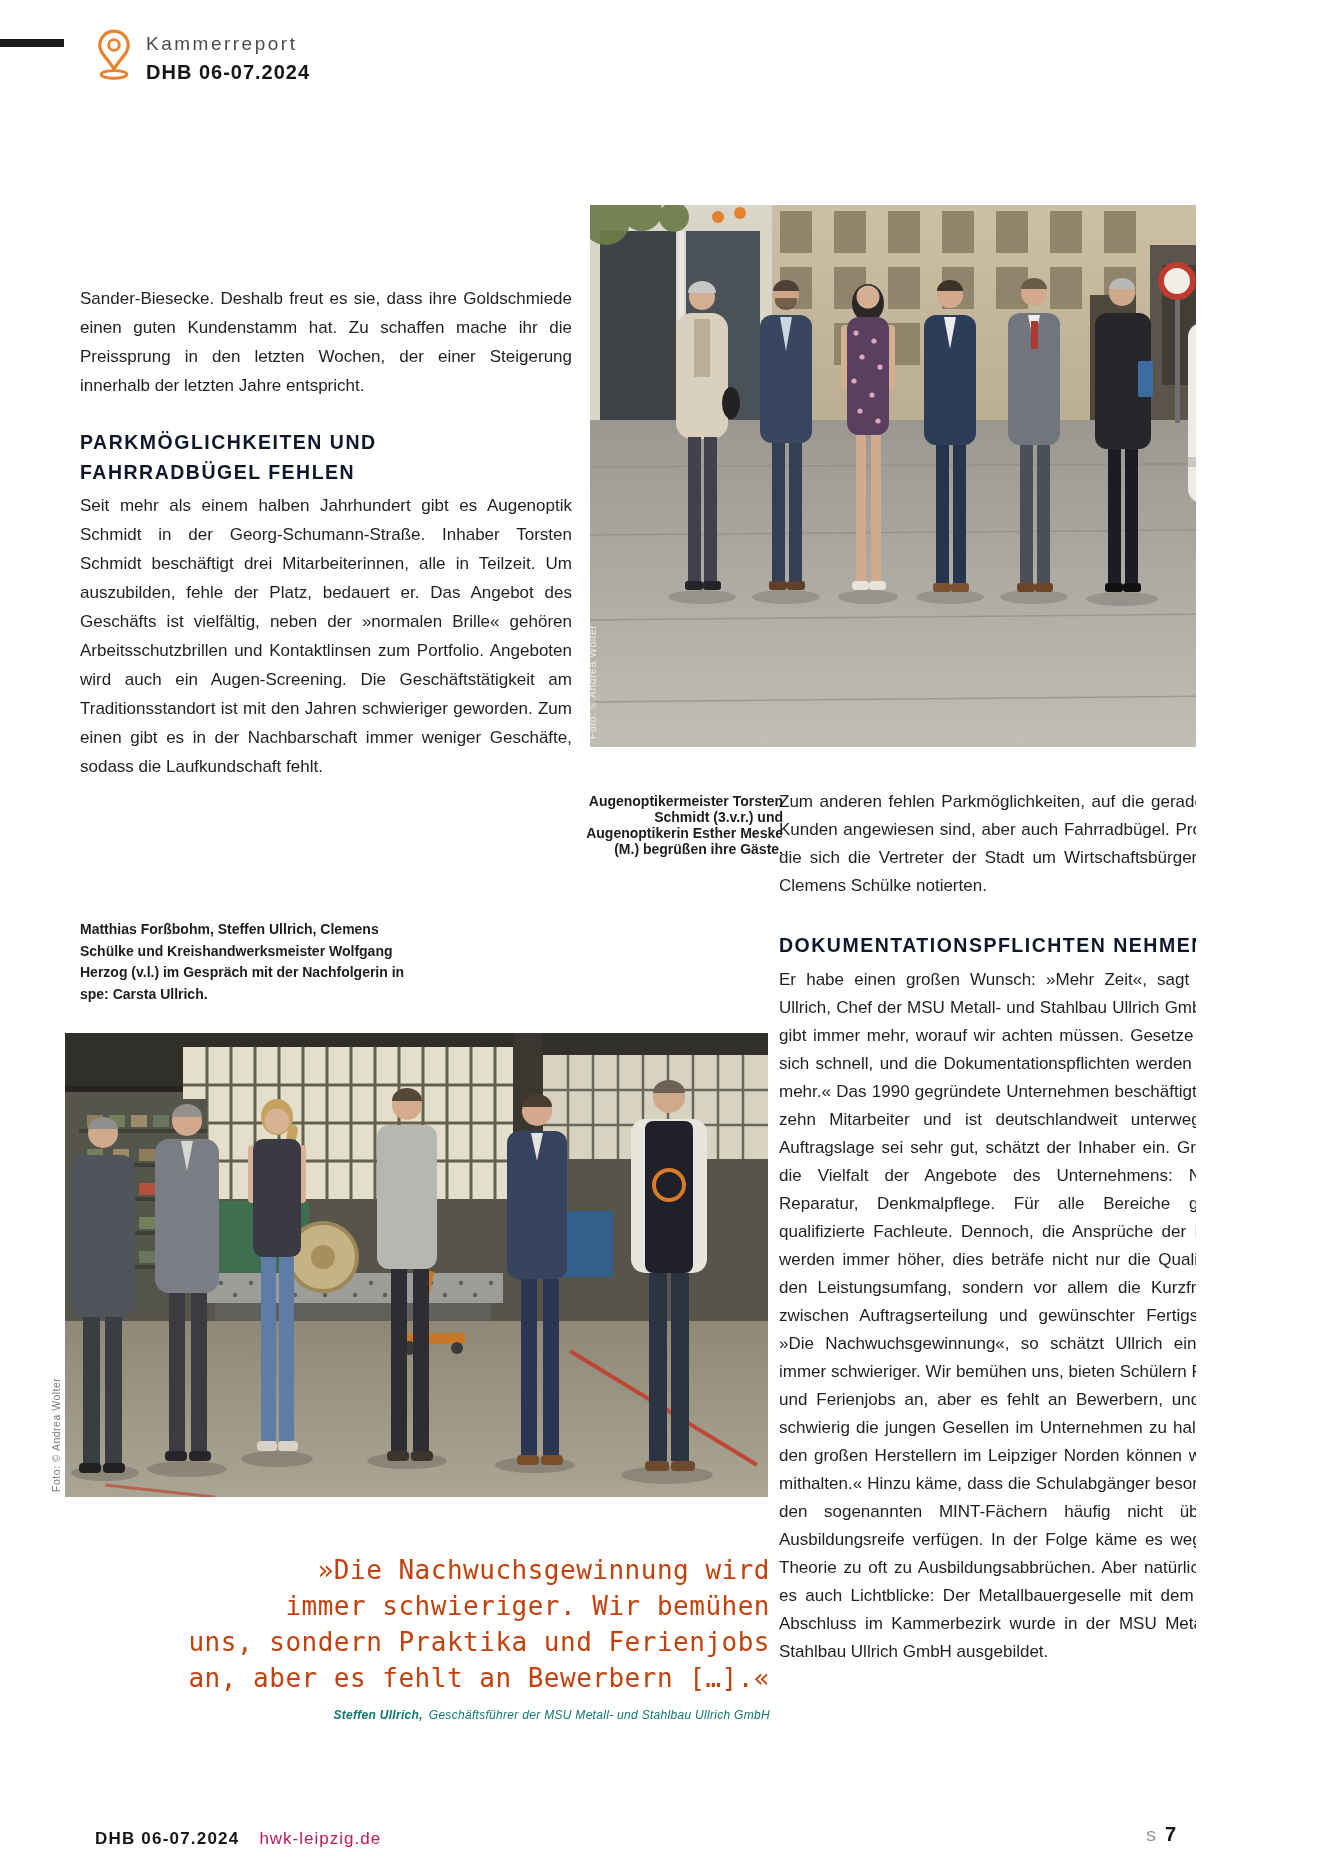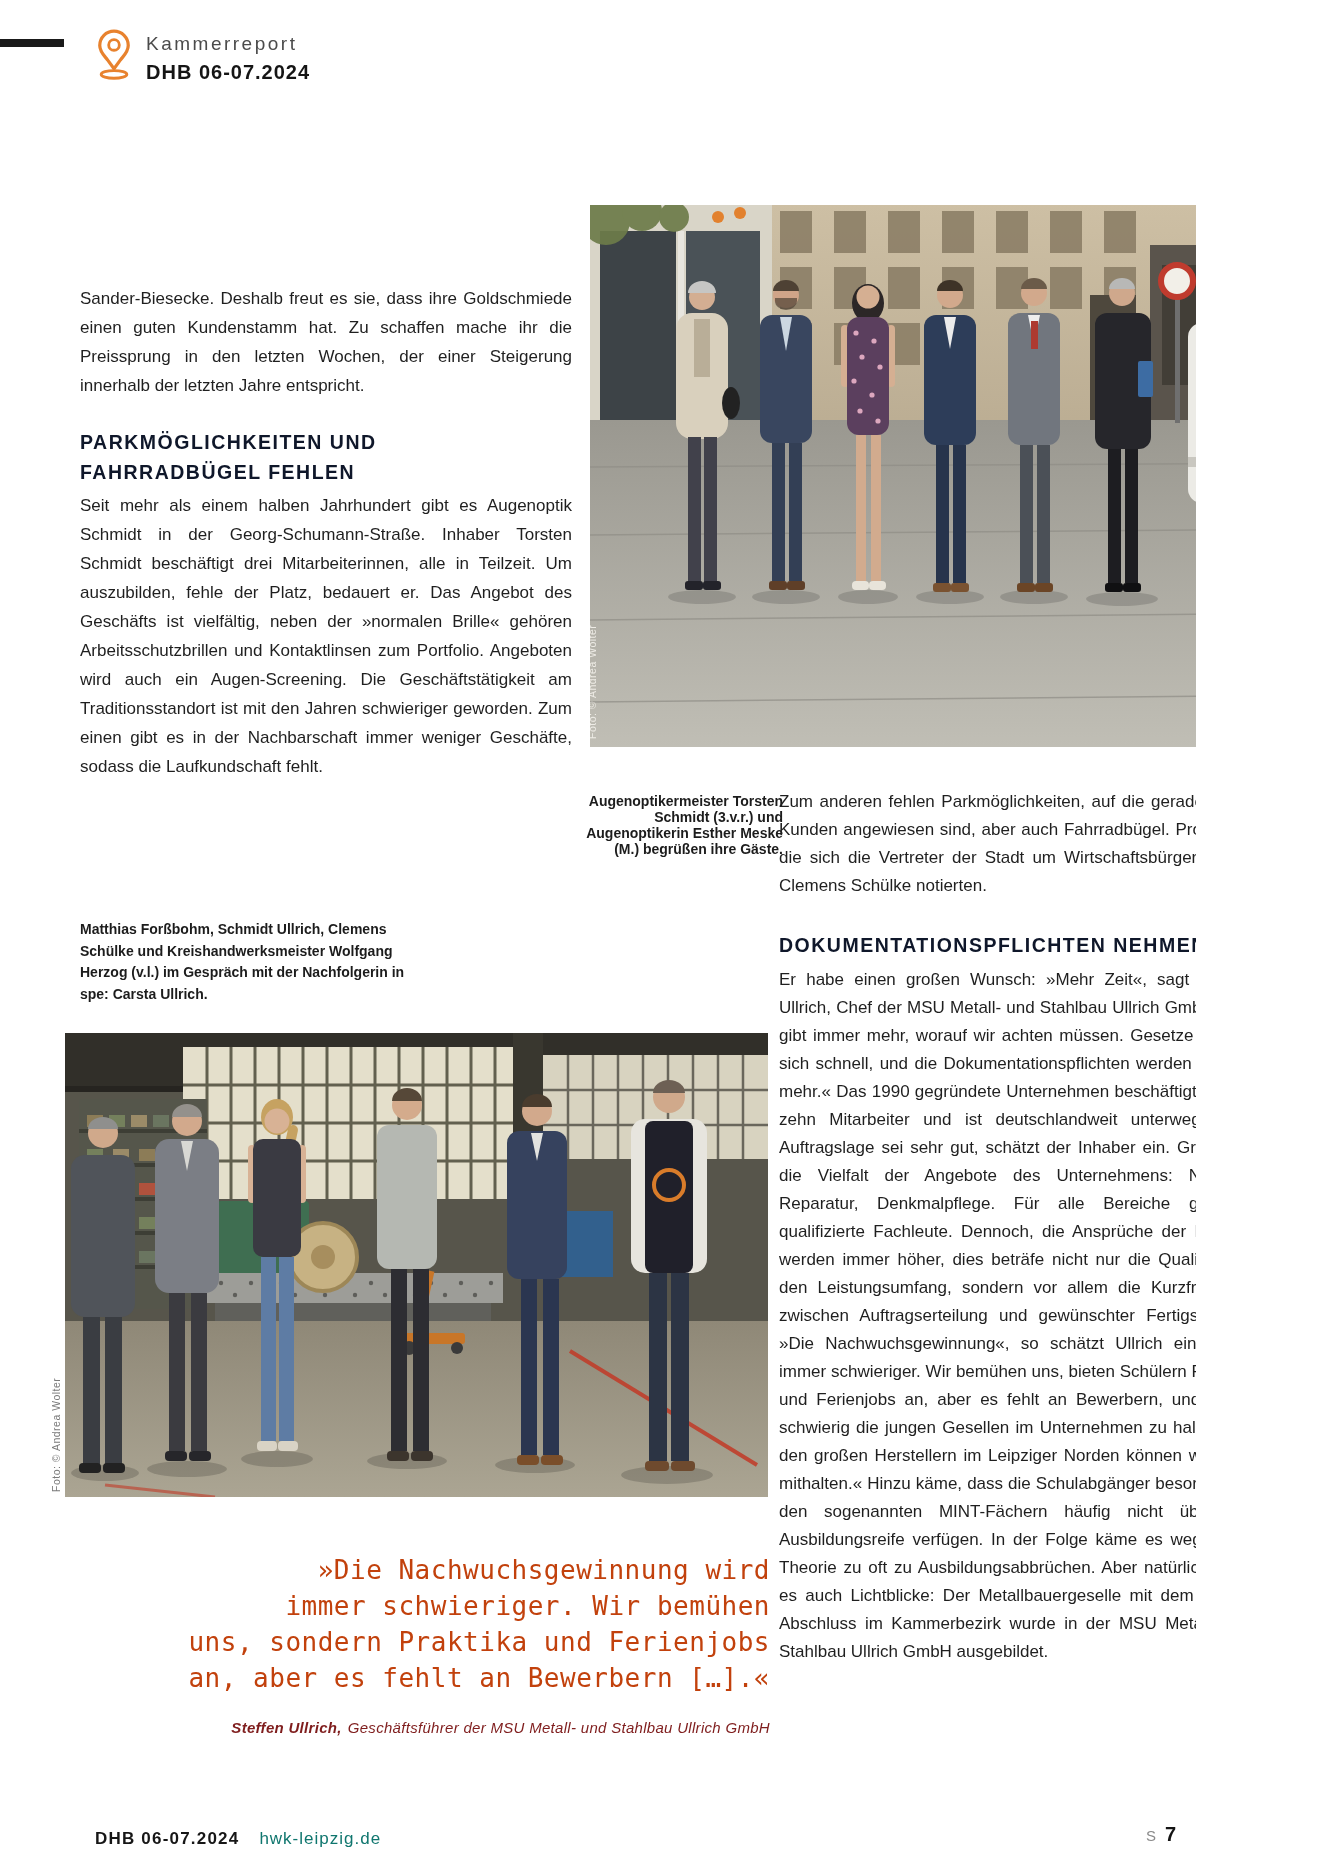--- a/index.html
+++ b/index.html
@@ -32,26 +32,26 @@
   .credit-outside{position:absolute;left:50px;top:1492px;transform:rotate(-90deg);
         transform-origin:0 0;font-size:10.5px;letter-spacing:.5px;color:#7a7a7a;white-space:nowrap;}
   
   .caption{position:absolute;font-size:14px;font-weight:bold;color:#1c1c1c;}
   .caption-street{left:570px;top:793px;width:213px;text-align:right;line-height:16px;}
   .caption-workshop{left:80px;top:919px;width:340px;text-align:left;line-height:21.5px;}
   
   .pull-quote{position:absolute;left:180px;top:1552px;width:590px;margin:0;text-align:right;}
   .q-line{font-family:"DejaVu Sans Mono",monospace;font-size:26px;line-height:36px;
         letter-spacing:.5px;color:#c2410c;}
-  .q-attrib{margin-top:23px;font-size:15px;font-style:italic;color:#7f1d1d;letter-spacing:.3px;}
+  .q-attrib{margin-top:12px;font-size:12px;font-style:italic;color:#0f766e;letter-spacing:.3px;}
   .q-author{font-weight:bold;margin-right:6px;}
   
   .f-left{position:absolute;left:95px;top:1829px;display:flex;align-items:baseline;gap:20px;}
   .f-issue{font-size:17px;font-weight:bold;letter-spacing:1.2px;color:#161616;}
-  .f-site{font-size:17px;letter-spacing:1px;color:#0f766e;}
+  .f-site{font-size:17px;letter-spacing:1px;color:#be185d;}
   .f-page{position:absolute;left:1146px;top:1823px;width:80px;text-align:left;}
   .f-s{font-size:15px;color:#8a8a8a;letter-spacing:1px;}
   .f-n{font-size:20px;font-weight:bold;color:#141414;margin-left:8px;}
   .rule-right{position:absolute;left:1281px;top:1837px;width:45px;height:8px;background:#1a1a1a;}
 </style>
 </head>
 <body>
 
 <div class="page">
 
@@ -229,21 +229,21 @@
         <rect x="518" y="244" width="13" height="134" fill="#1d1d21"></rect>
           <rect x="535" y="244" width="13" height="134" fill="#1d1d21"></rect>
         <rect x="515" y="378" width="18" height="9" rx="3" fill="#101012"></rect>
           <rect x="533" y="378" width="18" height="9" rx="3" fill="#101012"></rect>
       </g>
     </svg>
     <div class="credit-overlay">Foto: © Andrea Wolter</div>
   </figure>
 
   <div class="caption caption-street">Augenoptikermeister Torsten Schmidt (3.v.r.) und Augenoptikerin Esther Meske (M.) begrüßen ihre Gäste.</div>
-  <div class="caption caption-workshop">Matthias Forßbohm, Schmidt Ullrich, Clemens Schülke und Kreishandwerksmeister Wolfgang Herzog (v.l.) im Gespräch mit der Nachfolgerin in spe: Carsta Ullrich.</div>
+  <div class="caption caption-workshop">Matthias Forßbohm, Steffen Ullrich, Clemens Schülke und Kreishandwerksmeister Wolfgang Herzog (v.l.) im Gespräch mit der Nachfolgerin in spe: Carsta Ullrich.</div>
 
   <figure class="photo photo-workshop">
     <svg viewBox="0 0 703 464" preserveAspectRatio="none">
       <defs>
         <linearGradient id="g-floor" x1="0" y1="0" x2="0" y2="1">
           <stop offset="0" stop-color="#8f8877"></stop>
             <stop offset="1" stop-color="#aba593"></stop>
         </linearGradient>
       </defs>
       <rect width="703" height="464" fill="#57554b"></rect>

